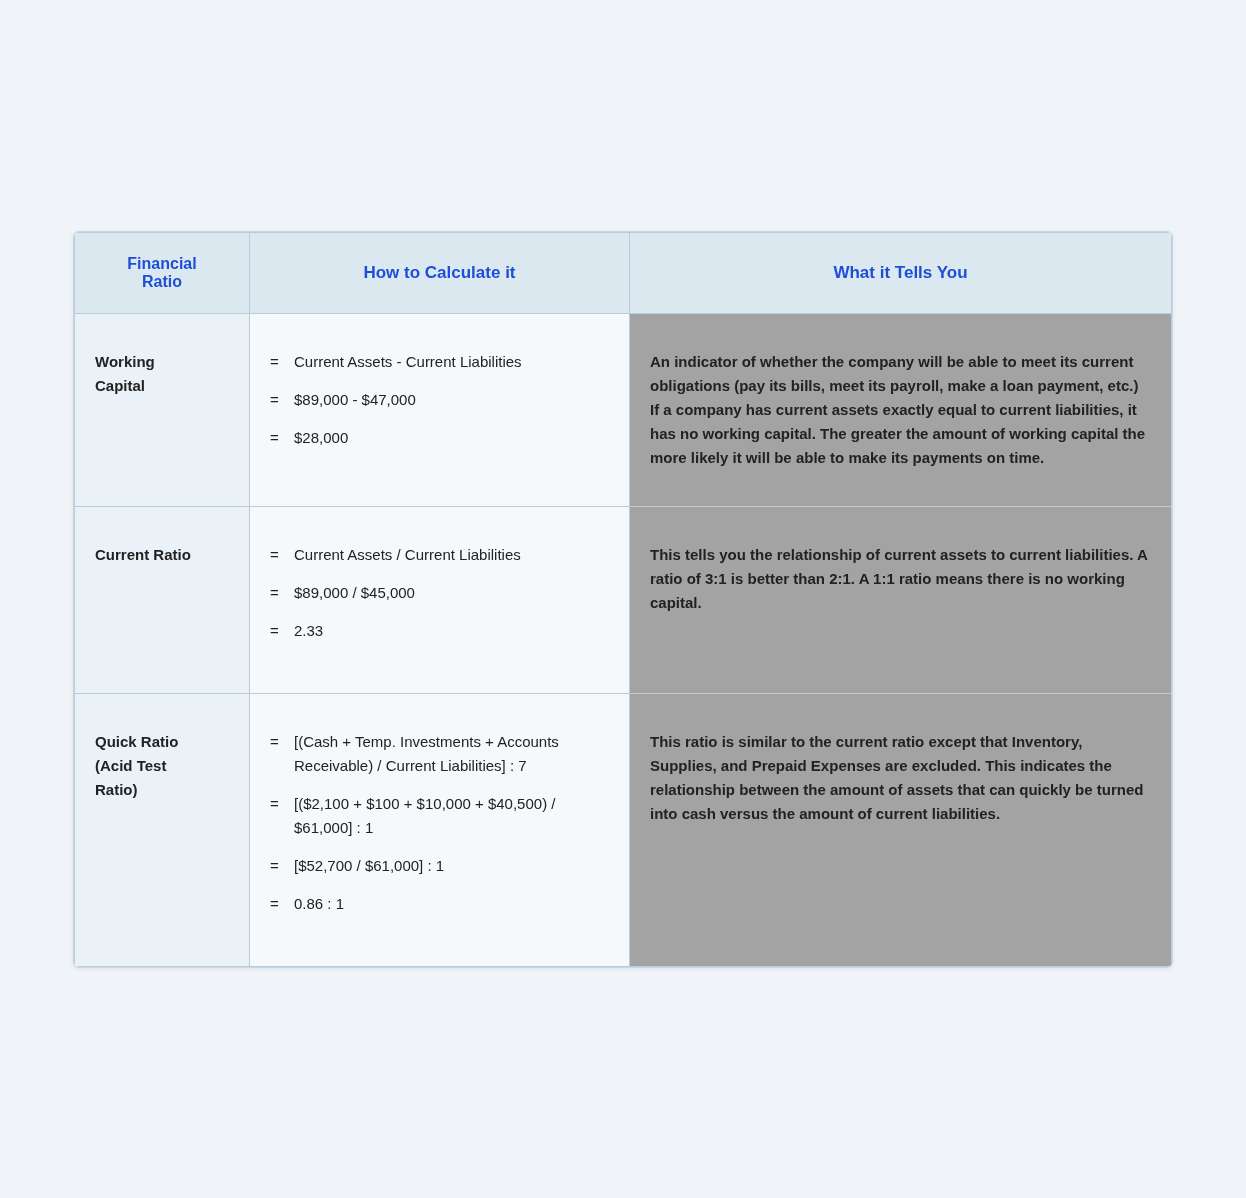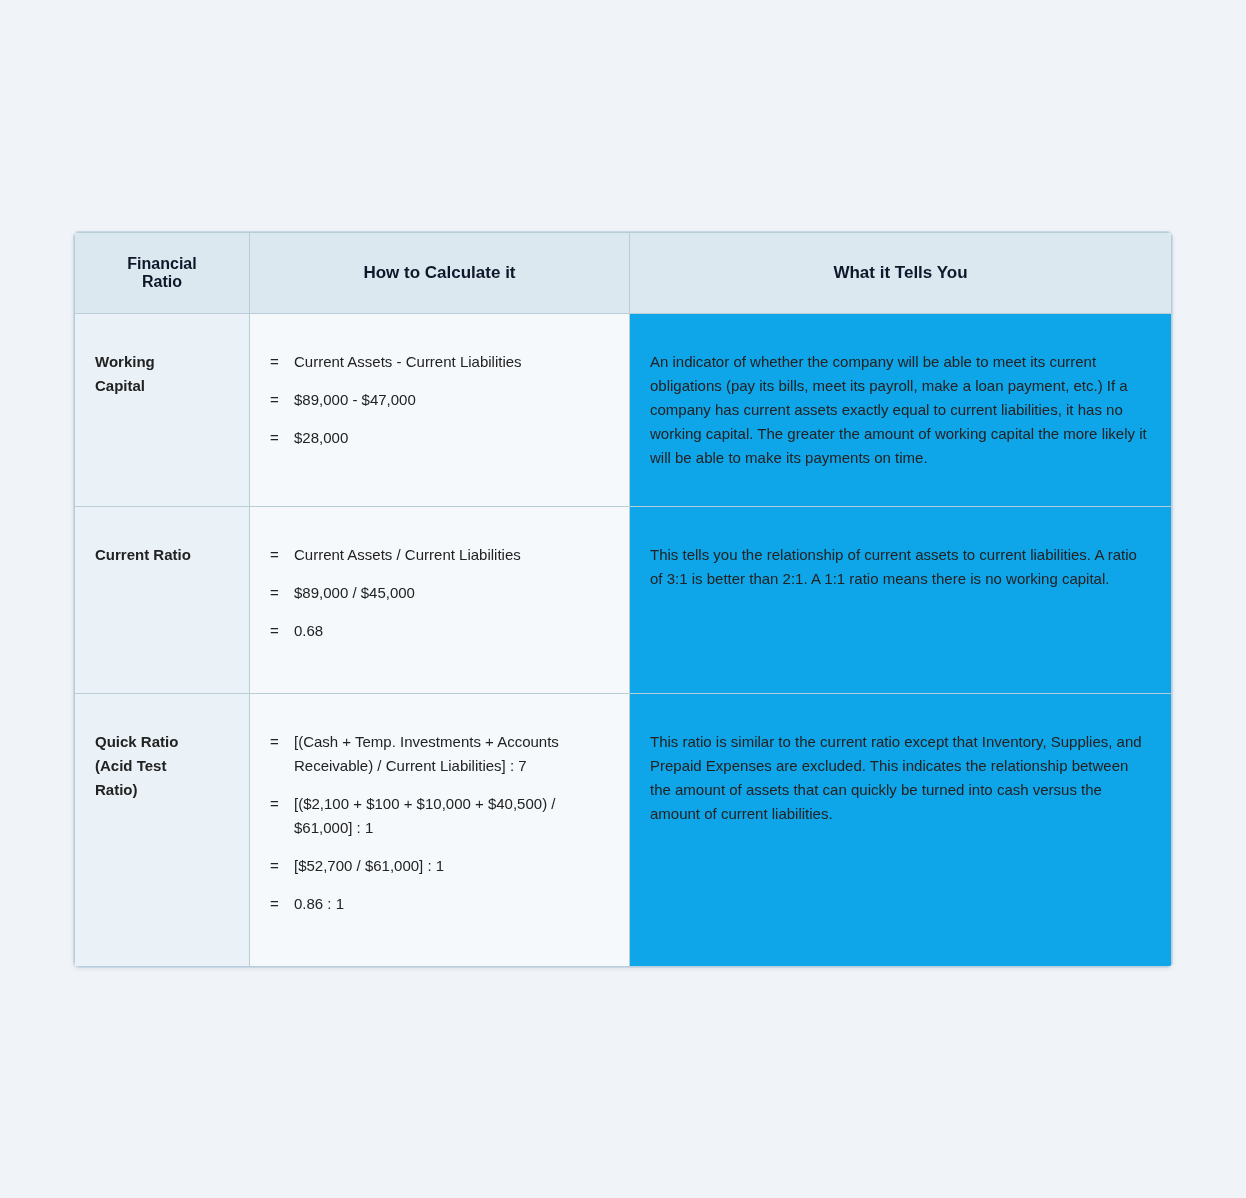--- a/index.html
+++ b/index.html
@@ -28,21 +28,21 @@
       box-shadow: 0 1px 4px rgba(0,0,0,0.08);
     }
 
     table {
       width: 100%;
       border-collapse: collapse;
     }
 
     thead tr th {
       background: #dce8f0;
-      color: #0f172a;
+      color: #1d4ed8;
       font-weight: 600;
       font-size: 17px;
       text-align: center;
       padding: 22px 18px;
       border: 1px solid #b8cdd8;
     }
 
     thead tr th:first-child {
       font-size: 16px;
       width: 175px;
@@ -64,21 +64,22 @@
       width: 175px;
       background: #eaf2f7;
     }
 
     tbody tr td:nth-child(2) {
       width: 380px;
       background: #f5f9fc;
     }
 
     tbody tr td:nth-child(3) {
-      background: #0ea5e9;
+      background: #a3a3a3;
+      font-weight: bold;
     }
 
     .calc-line {
       margin-bottom: 14px;
       display: flex;
       align-items: flex-start;
     }
 
     .calc-line .eq {
       min-width: 18px;
@@ -135,21 +136,21 @@
             <div class="calc-line">
               <span class="eq">=</span>
               <span> Current Assets / Current Liabilities</span>
             </div>
             <div class="calc-line">
               <span class="eq">=</span>
               <span> $89,000 / $45,000</span>
             </div>
             <div class="calc-line">
               <span class="eq">=</span>
-              <span class="bold-result"> 0.68</span>
+              <span class="bold-result"> 2.33</span>
             </div>
           </td>
           <td>This tells you the relationship of current assets to current liabilities. A ratio of 3:1 is better than 2:1. A 1:1 ratio means there is no working capital.</td>
         </tr>
         <tr>
           <td style="white-space: pre-line;">Quick Ratio
 (Acid Test
 Ratio)</td>
           <td>
             <div class="calc-line">

